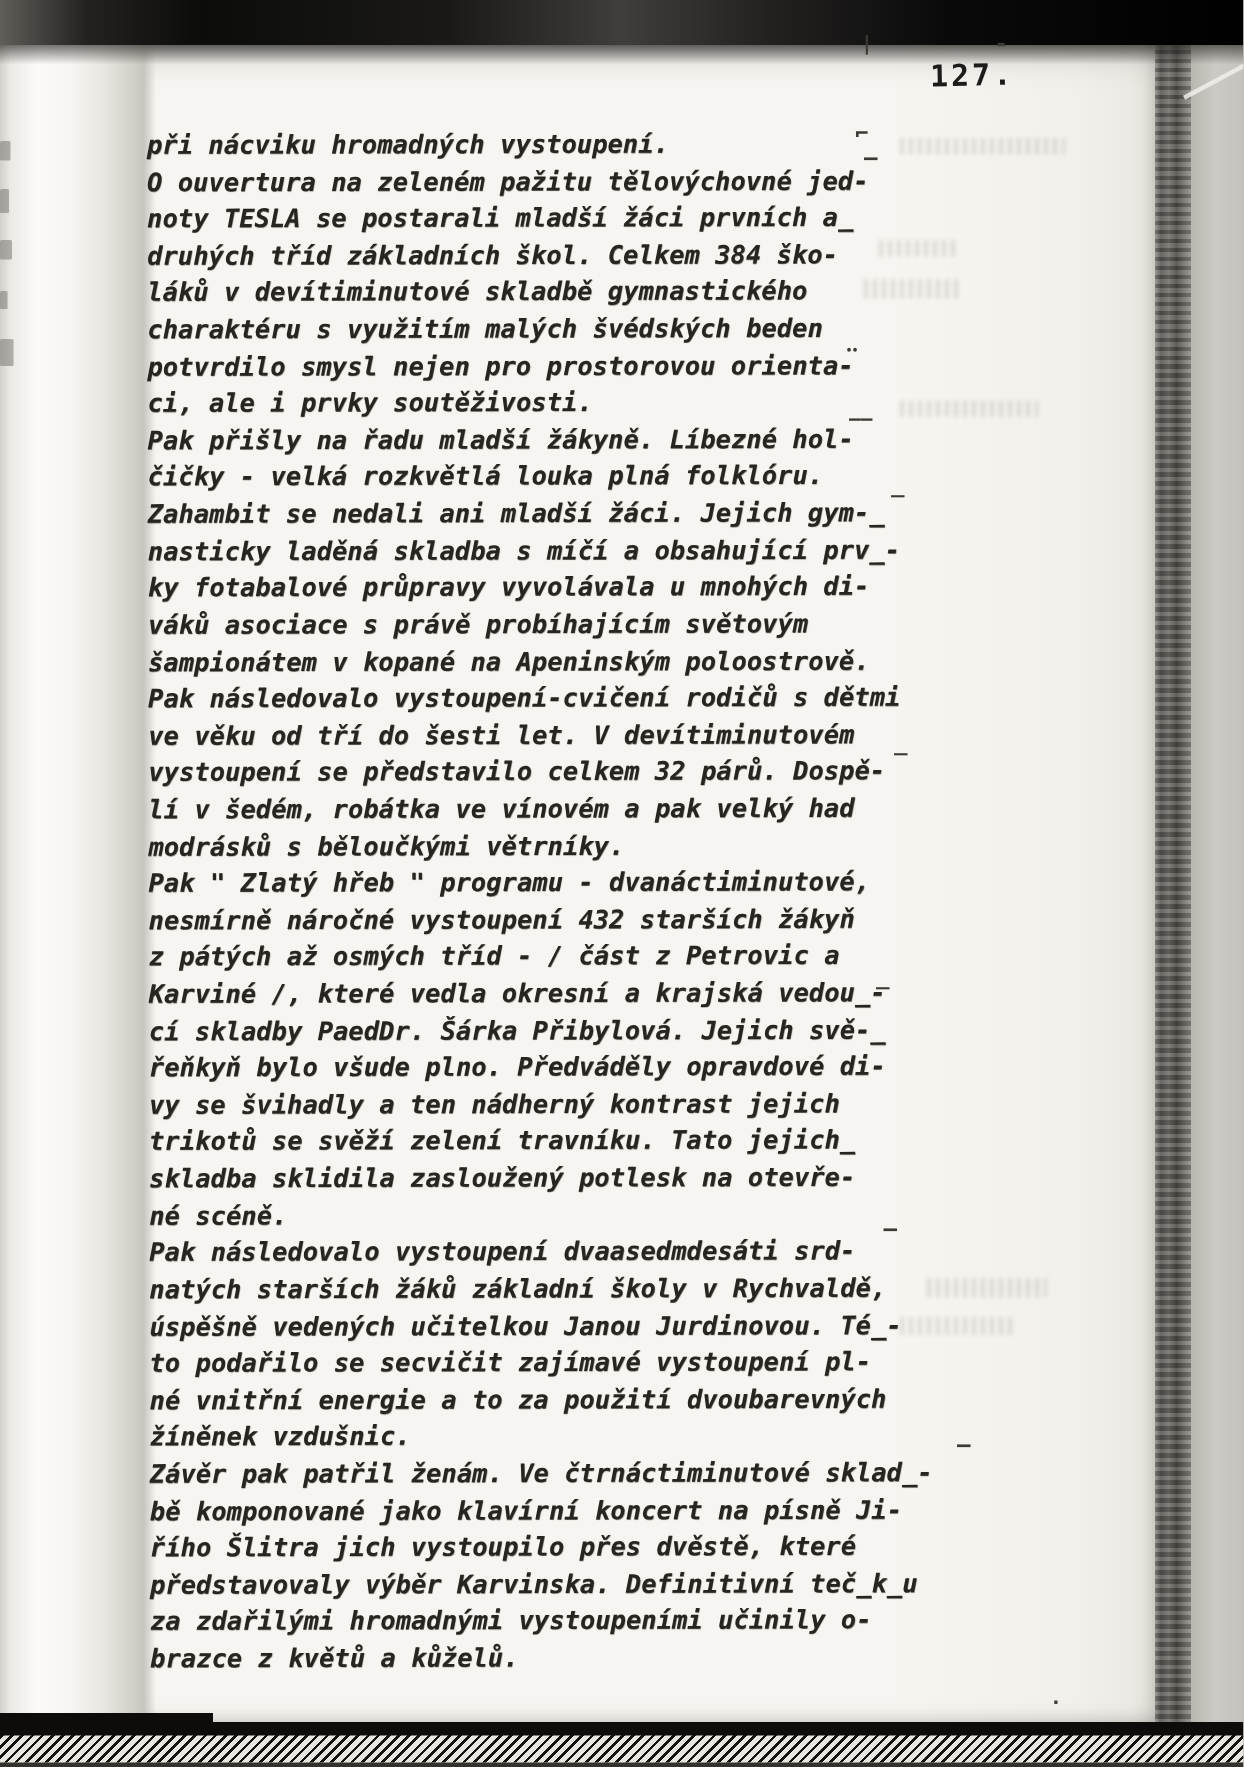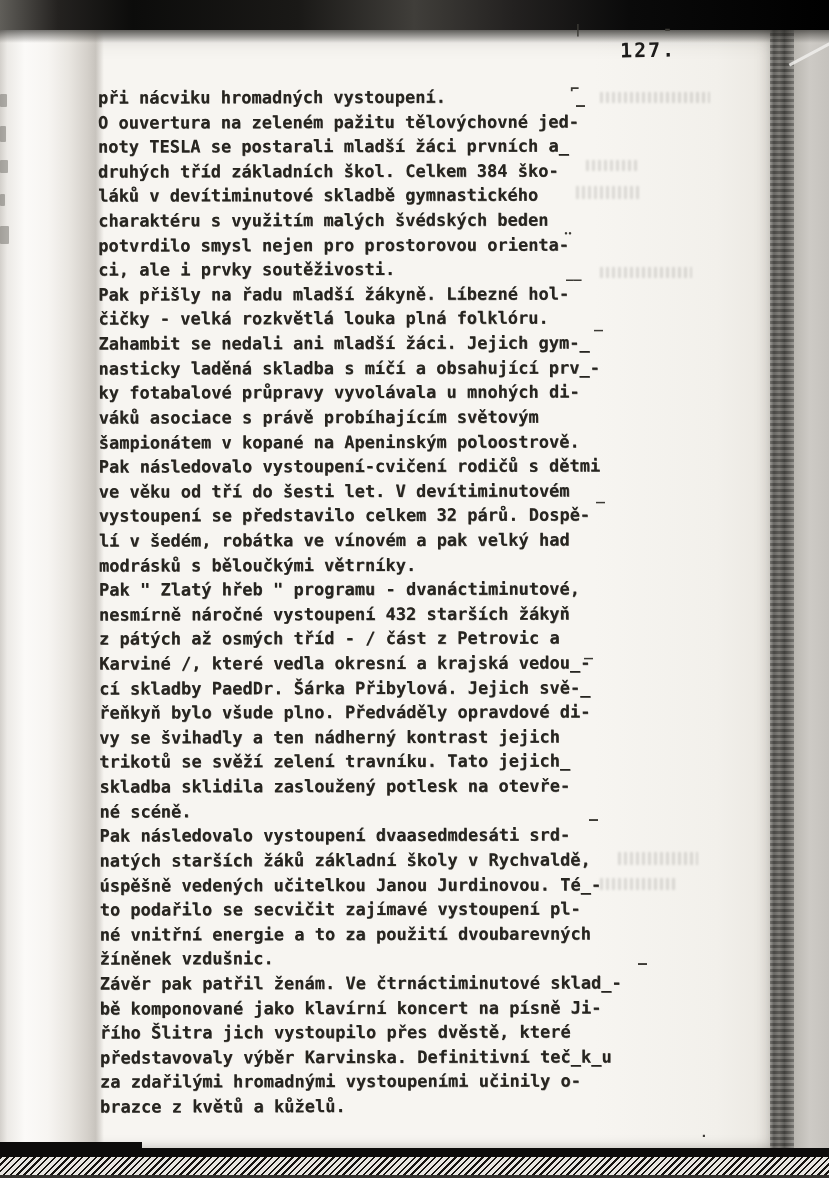--- a/index.html
+++ b/index.html
@@ -46,21 +46,21 @@
   .hatch{position:absolute;left:0;top:1157px;width:829px;height:21px;
         background:repeating-linear-gradient(135deg,#15130f 0 1.7px,#e8e6e1 1.7px 4.8px);
         border-bottom:3px solid #34322e;}
 
   
   .pagenum{position:absolute;left:620px;top:38px;font-size:20px;font-weight:700;
         letter-spacing:2px;color:#1d1c1b;transform:rotate(-1.2deg);}
   .text-body{position:absolute;left:99px;top:85px;font-size:17px;line-height:24.62px;
         font-weight:600;color:#272520;white-space:pre;transform:rotate(-0.12deg);
         text-shadow:0.3px 0.4px 0.5px rgba(32,30,26,.55);}
-  .tline{height:24.62px;}
+  .tline{height:24.62px;font-style:italic;}
 
   .mark{position:absolute;color:#3c3a35;font-weight:600;white-space:pre;}
   .edge-mark{position:absolute;left:0;background:#6f6d68;opacity:.5;border-radius:1px;}
   .ghost{position:absolute;opacity:.16;filter:blur(1.3px);
         background:repeating-linear-gradient(90deg,#4a4843 0 3px,rgba(0,0,0,0) 3px 6px);}
 </style>
 </head>
 <body>
 
 <div class="scan">

